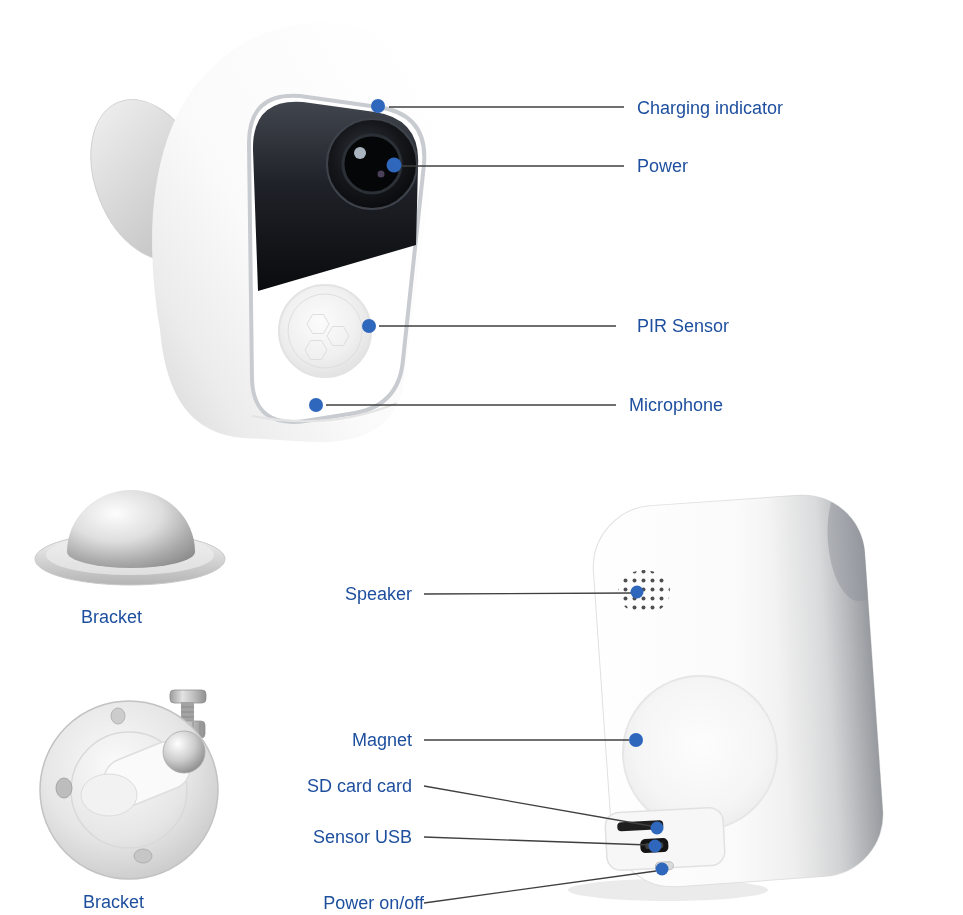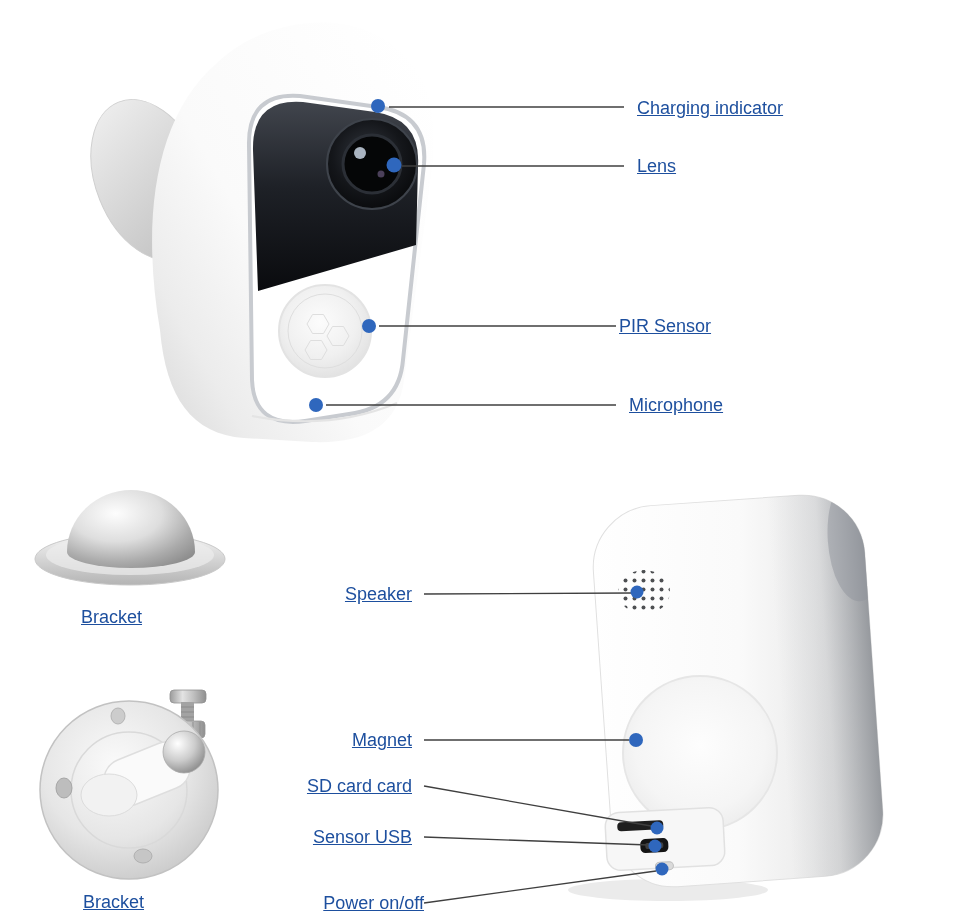--- a/index.html
+++ b/index.html
@@ -6,21 +6,20 @@
   html,body { background:#ffffff; }
   body { font-family:"Liberation Sans", sans-serif; }
   .canvas { position:relative; width:963px; height:915px; background:#ffffff; overflow:hidden; }
   .art { position:absolute; left:0; top:0; }
   .lbl {
     position:absolute;
     color:#1d4f9e;
     font-size:18px;
     line-height:22px;
     white-space:nowrap;
-    text-decoration:underline;
   }
   .lbl.r { text-align:center; }
   .lbl.c { }
 </style>
 </head>
 <body>
 
 <div class="canvas">
 
   <svg class="art" width="963" height="915" viewBox="0 0 963 915" xmlns="http://www.w3.org/2000/svg">
@@ -187,22 +186,22 @@
       <circle cx="316" cy="405" r="7"></circle>
       <circle cx="637" cy="592" r="6.5"></circle>
       <circle cx="636" cy="740" r="7"></circle>
       <circle cx="657" cy="828" r="6.5"></circle>
       <circle cx="655" cy="846" r="6.5"></circle>
       <circle cx="662" cy="869" r="6.5"></circle>
     </g>
   </svg>
 
   <div class="lbl" style="left:637px; top:97px">Charging indicator</div>
-  <div class="lbl" style="left:637px; top:155px">Lens</div>
-  <div class="lbl" style="left:619px; top:315px">PIR Sensor</div>
+  <div class="lbl" style="left:637px; top:155px">Power</div>
+  <div class="lbl" style="left:637px; top:315px">PIR Sensor</div>
   <div class="lbl" style="left:629px; top:394px">Microphone</div>
 
   <div class="lbl r" style="right:551px; top:583px">Speaker</div>
   <div class="lbl r" style="right:551px; top:729px">Magnet</div>
   <div class="lbl r" style="right:551px; top:775px">SD card card</div>
   <div class="lbl r" style="right:551px; top:826px">Sensor USB</div>
   <div class="lbl r" style="right:539px; top:892px">Power on/off</div>
 
   <div class="lbl c" style="left:81px; top:606px; width:100px">Bracket</div>
   <div class="lbl c" style="left:83px; top:891px; width:100px">Bracket</div>

